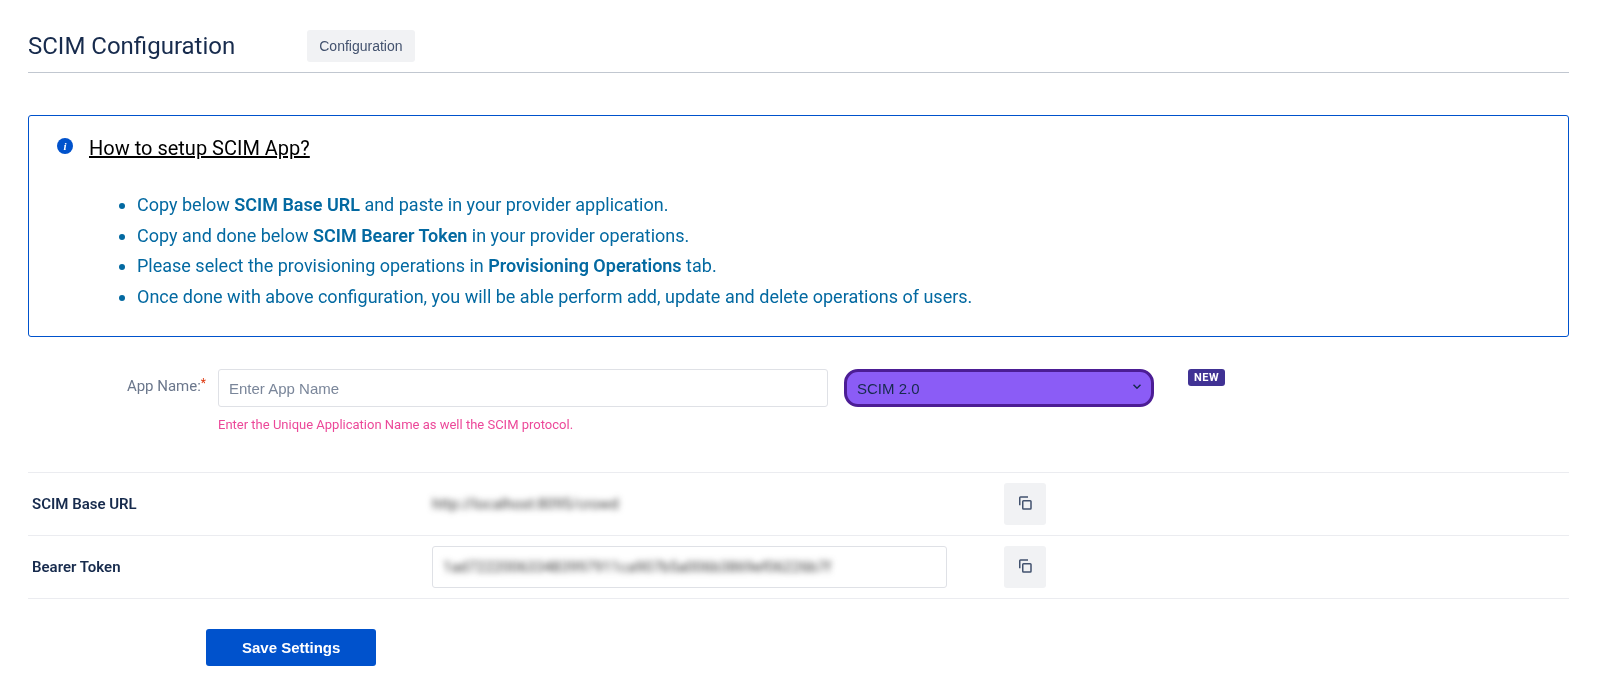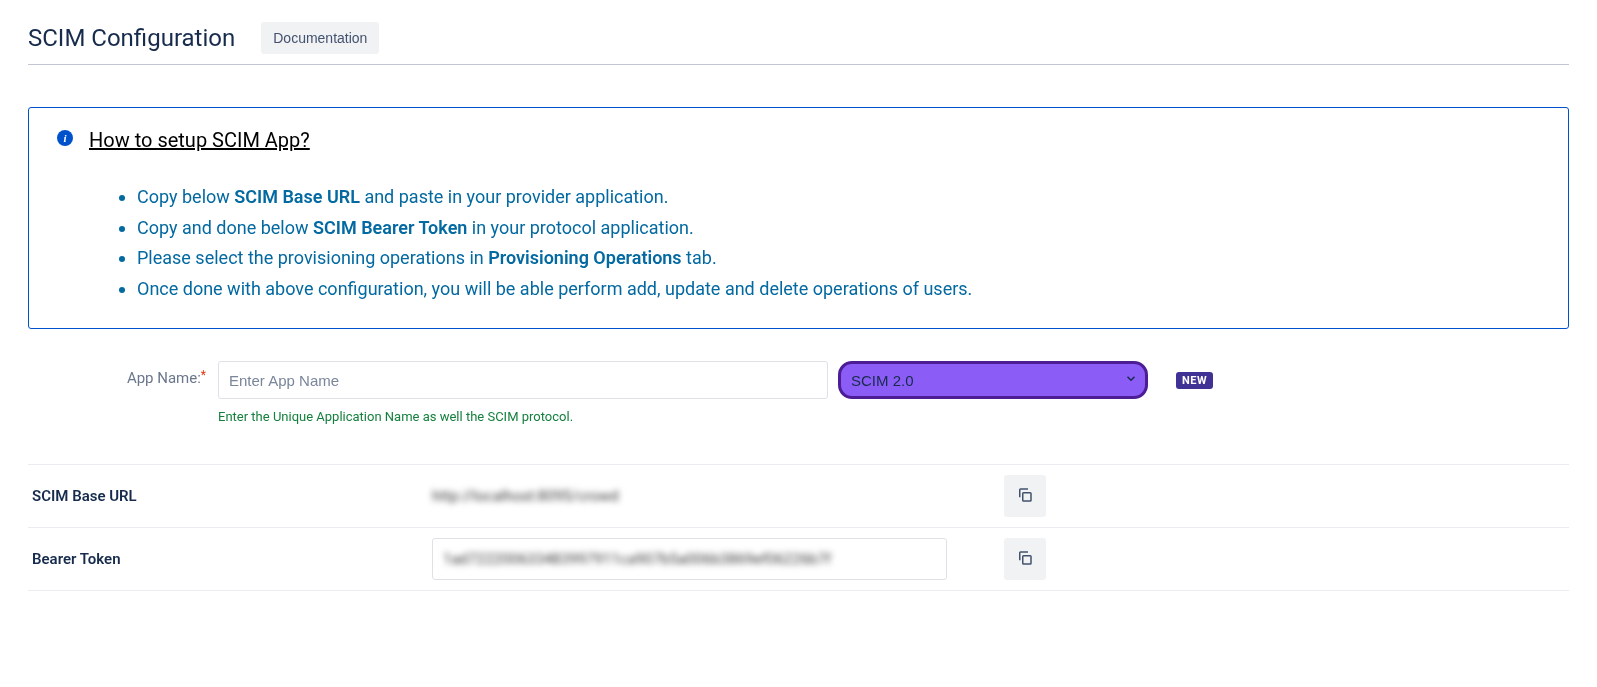--- a/index.html
+++ b/index.html
@@ -8,23 +8,24 @@
     color: #172b4d;
     background: #fff;
     font-size: 14px;
   }
   .page {
     padding: 22px 28px;
   }
   .header-row {
     display: flex;
     align-items: center;
-    gap: 26px;
+    gap: 72px;
     border-bottom: 1px solid #c1c7d0;
     padding-bottom: 10px;
+    margin-top: 8px;
   }
   .page-title {
     font-size: 24px;
     font-weight: 400;
     color: #172b4d;
   }
   .doc-btn {
     background: #f1f2f4;
     border: none;
     color: #43526e;
@@ -82,21 +83,21 @@
   }
   .form-label-col {
     width: 178px;
     text-align: right;
     padding-top: 8px;
     font-size: 15px;
     color: #6b778c;
   }
   .req-star { color: #de350b; font-size: 12px; position: relative; top:-4px; }
   .form-fields-col { flex: 0 0 auto; }
-  .field-row { display: flex; gap: 10px; align-items:center; }
+  .field-row { display: flex; gap: 16px; align-items:flex-start; }
   .text-input {
     width: 610px;
     height: 38px;
     border: 1px solid #dfe1e6;
     border-radius: 3px;
     padding: 0 10px;
     font-size: 15px;
     color: #172b4d;
     background:#fff;
   }
@@ -127,21 +128,21 @@
     background:#403294;
     color:#fff;
     font-size:11px;
     font-weight:700;
     padding:2px 6px;
     border-radius:3px;
     margin-left:18px;
     letter-spacing:0.5px;
   }
   .help-text {
-    color:#15803d;
+    color:#ec4899;
     font-size:13px;
     margin-top:10px;
   }
   .data-table {
     margin-top:40px;
     border-top:1px solid #ebecf0;
   }
   .data-row {
     display:flex;
     align-items:center;
@@ -211,30 +212,30 @@
     margin-top:30px;
     padding-left:178px;
   }
 </style>
 </head>
 <body>
 
 <div class="page">
   <div class="header-row">
     <h1 class="page-title">SCIM Configuration</h1>
-    <button class="doc-btn">Documentation</button>
+    <button class="doc-btn">Configuration</button>
   </div>
 
   <div class="info-panel">
     <div class="info-icon">i</div>
     <div class="info-body">
       <div class="info-heading">How to setup SCIM App?</div>
       <ul class="info-list">
         <li><span>Copy below </span><b>SCIM Base URL</b><span> and paste in your provider application.</span></li>
-        <li><span>Copy and done below </span><b>SCIM Bearer Token</b><span> in your protocol application.</span></li>
+        <li><span>Copy and done below </span><b>SCIM Bearer Token</b><span> in your provider operations.</span></li>
         <li><span>Please select the provisioning operations in </span><b>Provisioning Operations</b><span> tab.</span></li>
         <li><span>Once done with above configuration, you will be able perform add, update and delete operations of users.</span><b></b><span></span></li>
       </ul>
     </div>
   </div>
 
   <div class="form-section">
     <div class="form-row">
       <div class="form-label-col">
         <span>App Name:</span><span class="req-star">*</span>
@@ -286,13 +287,16 @@
         <span>
           <svg width="18" height="18" viewBox="0 0 24 24" fill="none" stroke="#42526e" stroke-width="2">
             <rect x="9" y="9" width="11" height="11" rx="1"></rect>
             <path d="M5 15V5a1 1 0 0 1 1-1h10"></path>
           </svg>
         </span>
       </button>
     </div>
   </div>
 
+  <div class="save-row">
+    <button class="primary-btn large">Save Settings</button>
+  </div>
 </div>
 
 </body></html>

